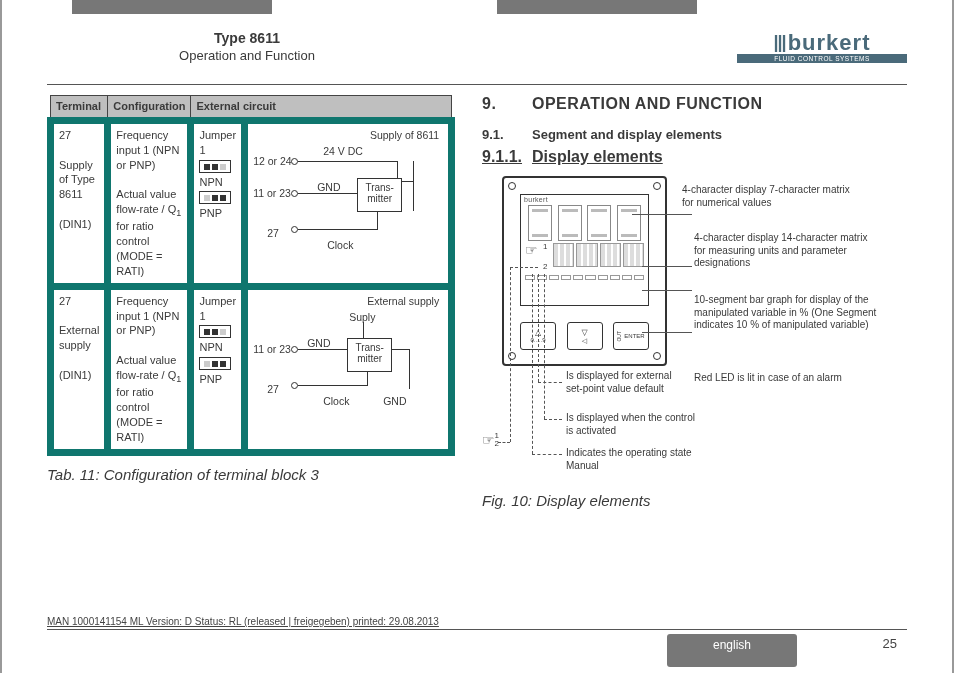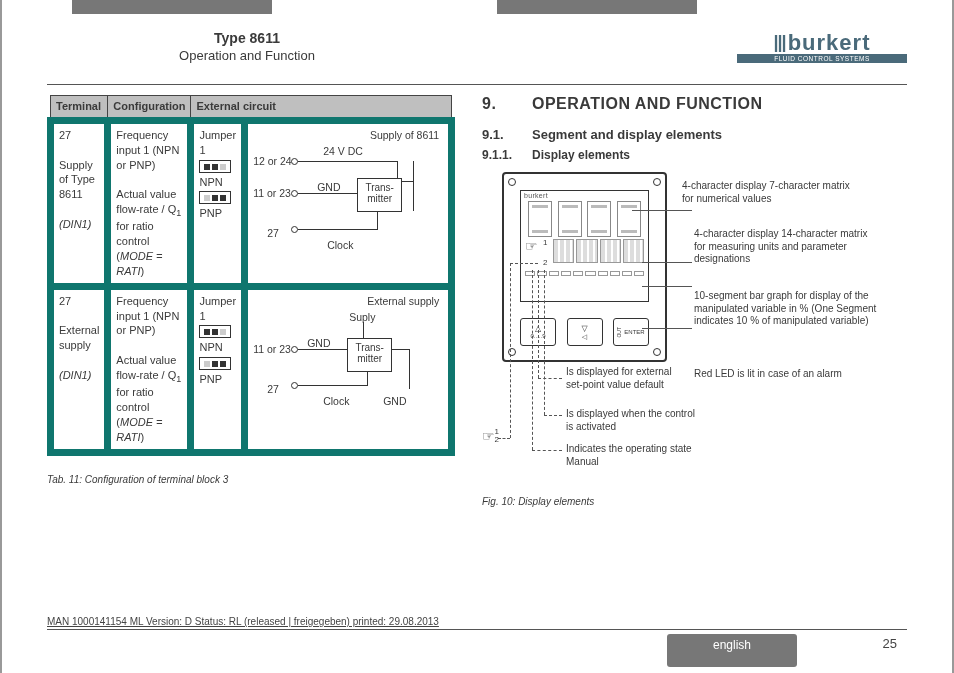--- a/index.html
+++ b/index.html
@@ -98,25 +98,25 @@
     text-align: left;
     padding: 3px 5px;
     border: 1px solid #444;
   }
   table.term td {
     border: 7px solid #0f766e;
     padding: 4px 5px;
     vertical-align: top;
   }
   .sub1 { font-size: 9px; vertical-align: sub; }
-  .ital { font-style: italic; }
+  .ital { }
   .caption {
-    font-size: 10px;
+    font-size: 15px;
     font-style: italic;
-    margin-top: 18px;
+    margin-top: 10px;
   }
 
   .jumper-box {
     display: inline-block;
     border: 1px solid #333;
     padding: 2px 3px;
     line-height: 6px;
     margin: 2px 0;
     background: #fff;
   }
@@ -164,24 +164,25 @@
   }
   .col-right h2.sect .num { width: 50px; }
   .col-right h3.sub {
     font-size: 13px;
     font-weight: bold;
     margin-bottom: 6px;
     display: flex;
   }
   .col-right h3.sub .num { width: 50px; }
   .col-right h4.sub2 {
-    font-size: 12px;
+    font-size: 16px;
     font-weight: bold;
     margin: 3px 0 6px;
     display: flex;
+    text-decoration: underline;
   }
   .col-right h4.sub2 .num { width: 50px; }
   .para {
     font-size: 11px;
     line-height: 1.35;
     margin-bottom: 6px;
   }
 
   
   .fig-wrap {

